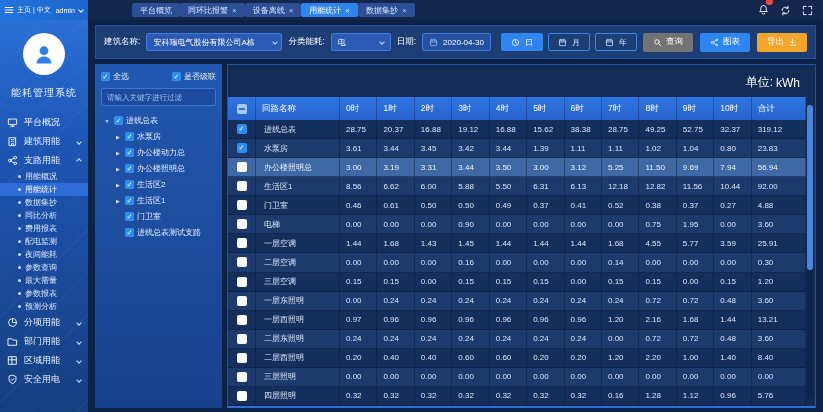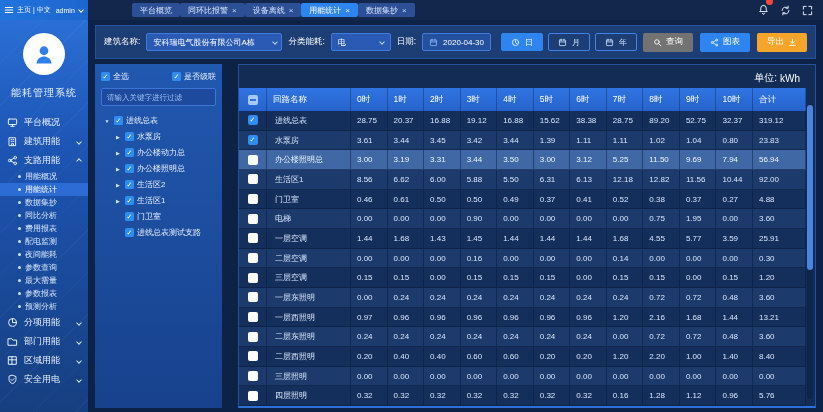--- a/index.html
+++ b/index.html
@@ -50,35 +50,35 @@
   .date-input{height:18px;width:88px;background:#24509e;border:1px solid #3f7ade;border-radius:2px;display:flex;align-items:center;gap:5px;padding:0 6px;font-size:8px;cursor:pointer;white-space:nowrap;}
   .date-input svg{width:9px;height:9px;color:#8fb9f7;flex:none;}
   .range-group{display:flex;gap:5px;margin-left:4px;}
   .range-btn{height:18px;width:42px;border-radius:2px;display:flex;align-items:center;justify-content:center;gap:5px;font-size:8px;border:1px solid #3f82e8;color:#cfe2ff;background:transparent;cursor:pointer;}
   .range-btn.active{background:#2f85f0;border-color:#2f85f0;color:#fff;}
   .range-btn svg{width:9px;height:9px;}
   .action-group{margin-left:auto;display:flex;gap:7px;}
   .action-btn{height:19px;padding:0 10px;border-radius:2px;color:#fff;font-size:8.5px;display:flex;align-items:center;gap:4px;cursor:pointer;border:none;white-space:nowrap;}
   .action-btn svg{width:9px;height:9px;}
 
-  .content{flex:1;display:flex;gap:16px;min-height:0;}
+  .content{flex:1;display:flex;gap:5px;min-height:0;}
   
   .tree-panel{width:127px;flex:none;background:linear-gradient(180deg,#2158b0,#17418c);padding:7px 6px;font-size:8px;color:#e8f1ff;display:flex;flex-direction:column;overflow:hidden;}
   .tree-header{display:flex;justify-content:space-between;align-items:center;margin-bottom:6px;}
   .tree-check{display:flex;align-items:center;gap:3px;cursor:pointer;white-space:nowrap;}
   .cbx{width:9px;height:9px;border-radius:1.5px;background:#2f8df0;color:#fff;font-size:7px;line-height:9px;text-align:center;flex:none;}
   .tree-search{width:100%;height:18px;background:#1d4a9c;border:1px solid #3c74d8;border-radius:2px;color:#cfe2ff;font-size:7.5px;padding:0 5px;outline:none;font-family:inherit;}
   .tree-search::placeholder{color:#9fc0f5;}
   .tree-list{margin-top:9px;display:flex;flex-direction:column;gap:5px;}
   .tree-row{display:flex;align-items:center;gap:3px;cursor:pointer;white-space:nowrap;}
   .caret{width:8px;font-size:5px;color:#cfe2ff;text-align:center;flex:none;}
 
   
   .table-panel{flex:1;background:#122c55;border:1px solid #24509c;border-bottom:2px solid #2f6fd8;display:flex;flex-direction:column;position:relative;min-width:0;padding-right:9px;}
-  .unit-row{height:23px;flex:none;display:flex;justify-content:flex-end;align-items:center;padding:3px 6px 0;font-size:10px;color:#fff;gap:3px;}
+  .unit-row{height:32px;flex:none;display:flex;justify-content:flex-end;align-items:center;padding:3px 6px 0;font-size:12px;color:#fff;gap:3px;}
   .grid-cols{display:grid;grid-template-columns:28px 84px repeat(11,minmax(0,1fr)) minmax(0,1.45fr);}
   .thead{height:23px;flex:none;background:linear-gradient(180deg,#2f74e2,#2763cc);color:#fff;font-size:8.5px;}
   .th{display:flex;align-items:center;padding-left:6px;border-right:1px solid rgba(12,30,62,.35);overflow:hidden;white-space:nowrap;}
   .th.cb-col,.td.cb-col{justify-content:center;padding-left:0;}
   .hdr-cb{width:10px;height:10px;border-radius:2px;background:#a9c9f5;cursor:pointer;}
   .hdr-cb::after{content:'';display:block;width:6px;height:2px;background:#2f74e2;margin:4px auto 0;}
   .tbody{flex:1;display:flex;flex-direction:column;min-height:0;}
   .trow{flex:1;color:#d9e6fb;font-size:8px;min-height:0;}
   .trow.even{background:#152f5d;}
   .trow.odd{background:#1c3a6c;}
@@ -424,21 +424,21 @@
        </div>
        <div class="td name-col">进线总表</div>
        <div class="td">28.75</div>
               <div class="td">20.37</div>
               <div class="td">16.88</div>
               <div class="td">19.12</div>
               <div class="td">16.88</div>
               <div class="td">15.62</div>
               <div class="td">38.38</div>
               <div class="td">28.75</div>
-              <div class="td">89.20</div>
+              <div class="td">49.25</div>
               <div class="td">52.75</div>
               <div class="td">32.37</div>
               <div class="td">319.12</div>
      </div>
             <div class="trow grid-cols odd">
        <div class="td cb-col">
          <span class="row-cb checked">✓</span>
        </div>
        <div class="td name-col">水泵房</div>
        <div class="td">3.61</div>

